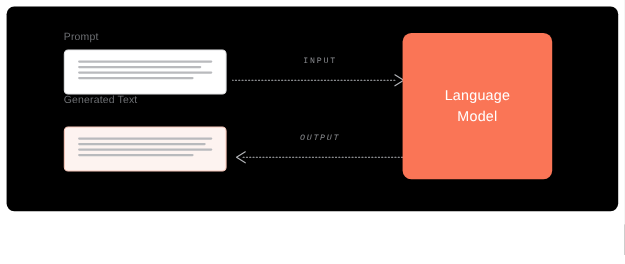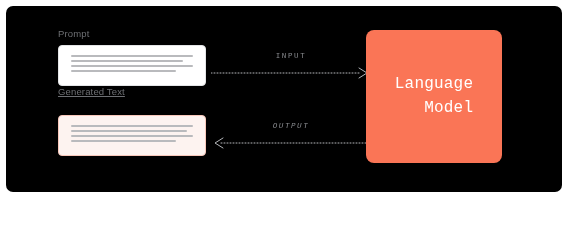--- a/index.html
+++ b/index.html
@@ -26,21 +26,21 @@
 
   
   .field-label {
     position: absolute;
     font-size: 9.5px;
     color: #6d6f73;
     letter-spacing: 0.15px;
     white-space: nowrap;
   }
   #prompt-label { left: 52px; top: 22px; }
-  #generated-label { left: 52px; top: 80px; text-decoration: underline; }
+  #generated-label { left: 52px; top: 80px; }
 
   
   .textbox {
     position: absolute;
     box-sizing: border-box;
     border-radius: 4px;
   }
   #prompt-box {
     left: 52px;
     top: 39px;
@@ -113,26 +113,25 @@
     width: 136px;
     height: 133px;
     background: #fa7556;
     border-radius: 8px;
     display: flex;
     align-items: center;
     justify-content: center;
   }
   #model-title {
     color: #ffffff;
-    font-size: 16px;
+    font-size: 13px;
     line-height: 1.45;
-    text-align: right;
+    text-align: center;
     letter-spacing: 0.2px;
     white-space: pre-line;
-    font-family: Liberation Mono, monospace;
   }
 </style>
 </head>
 <body>
 
 <div id="canvas">
 
   <div class="field-label" id="prompt-label">Prompt</div>
 
   <div class="textbox" id="prompt-box">

